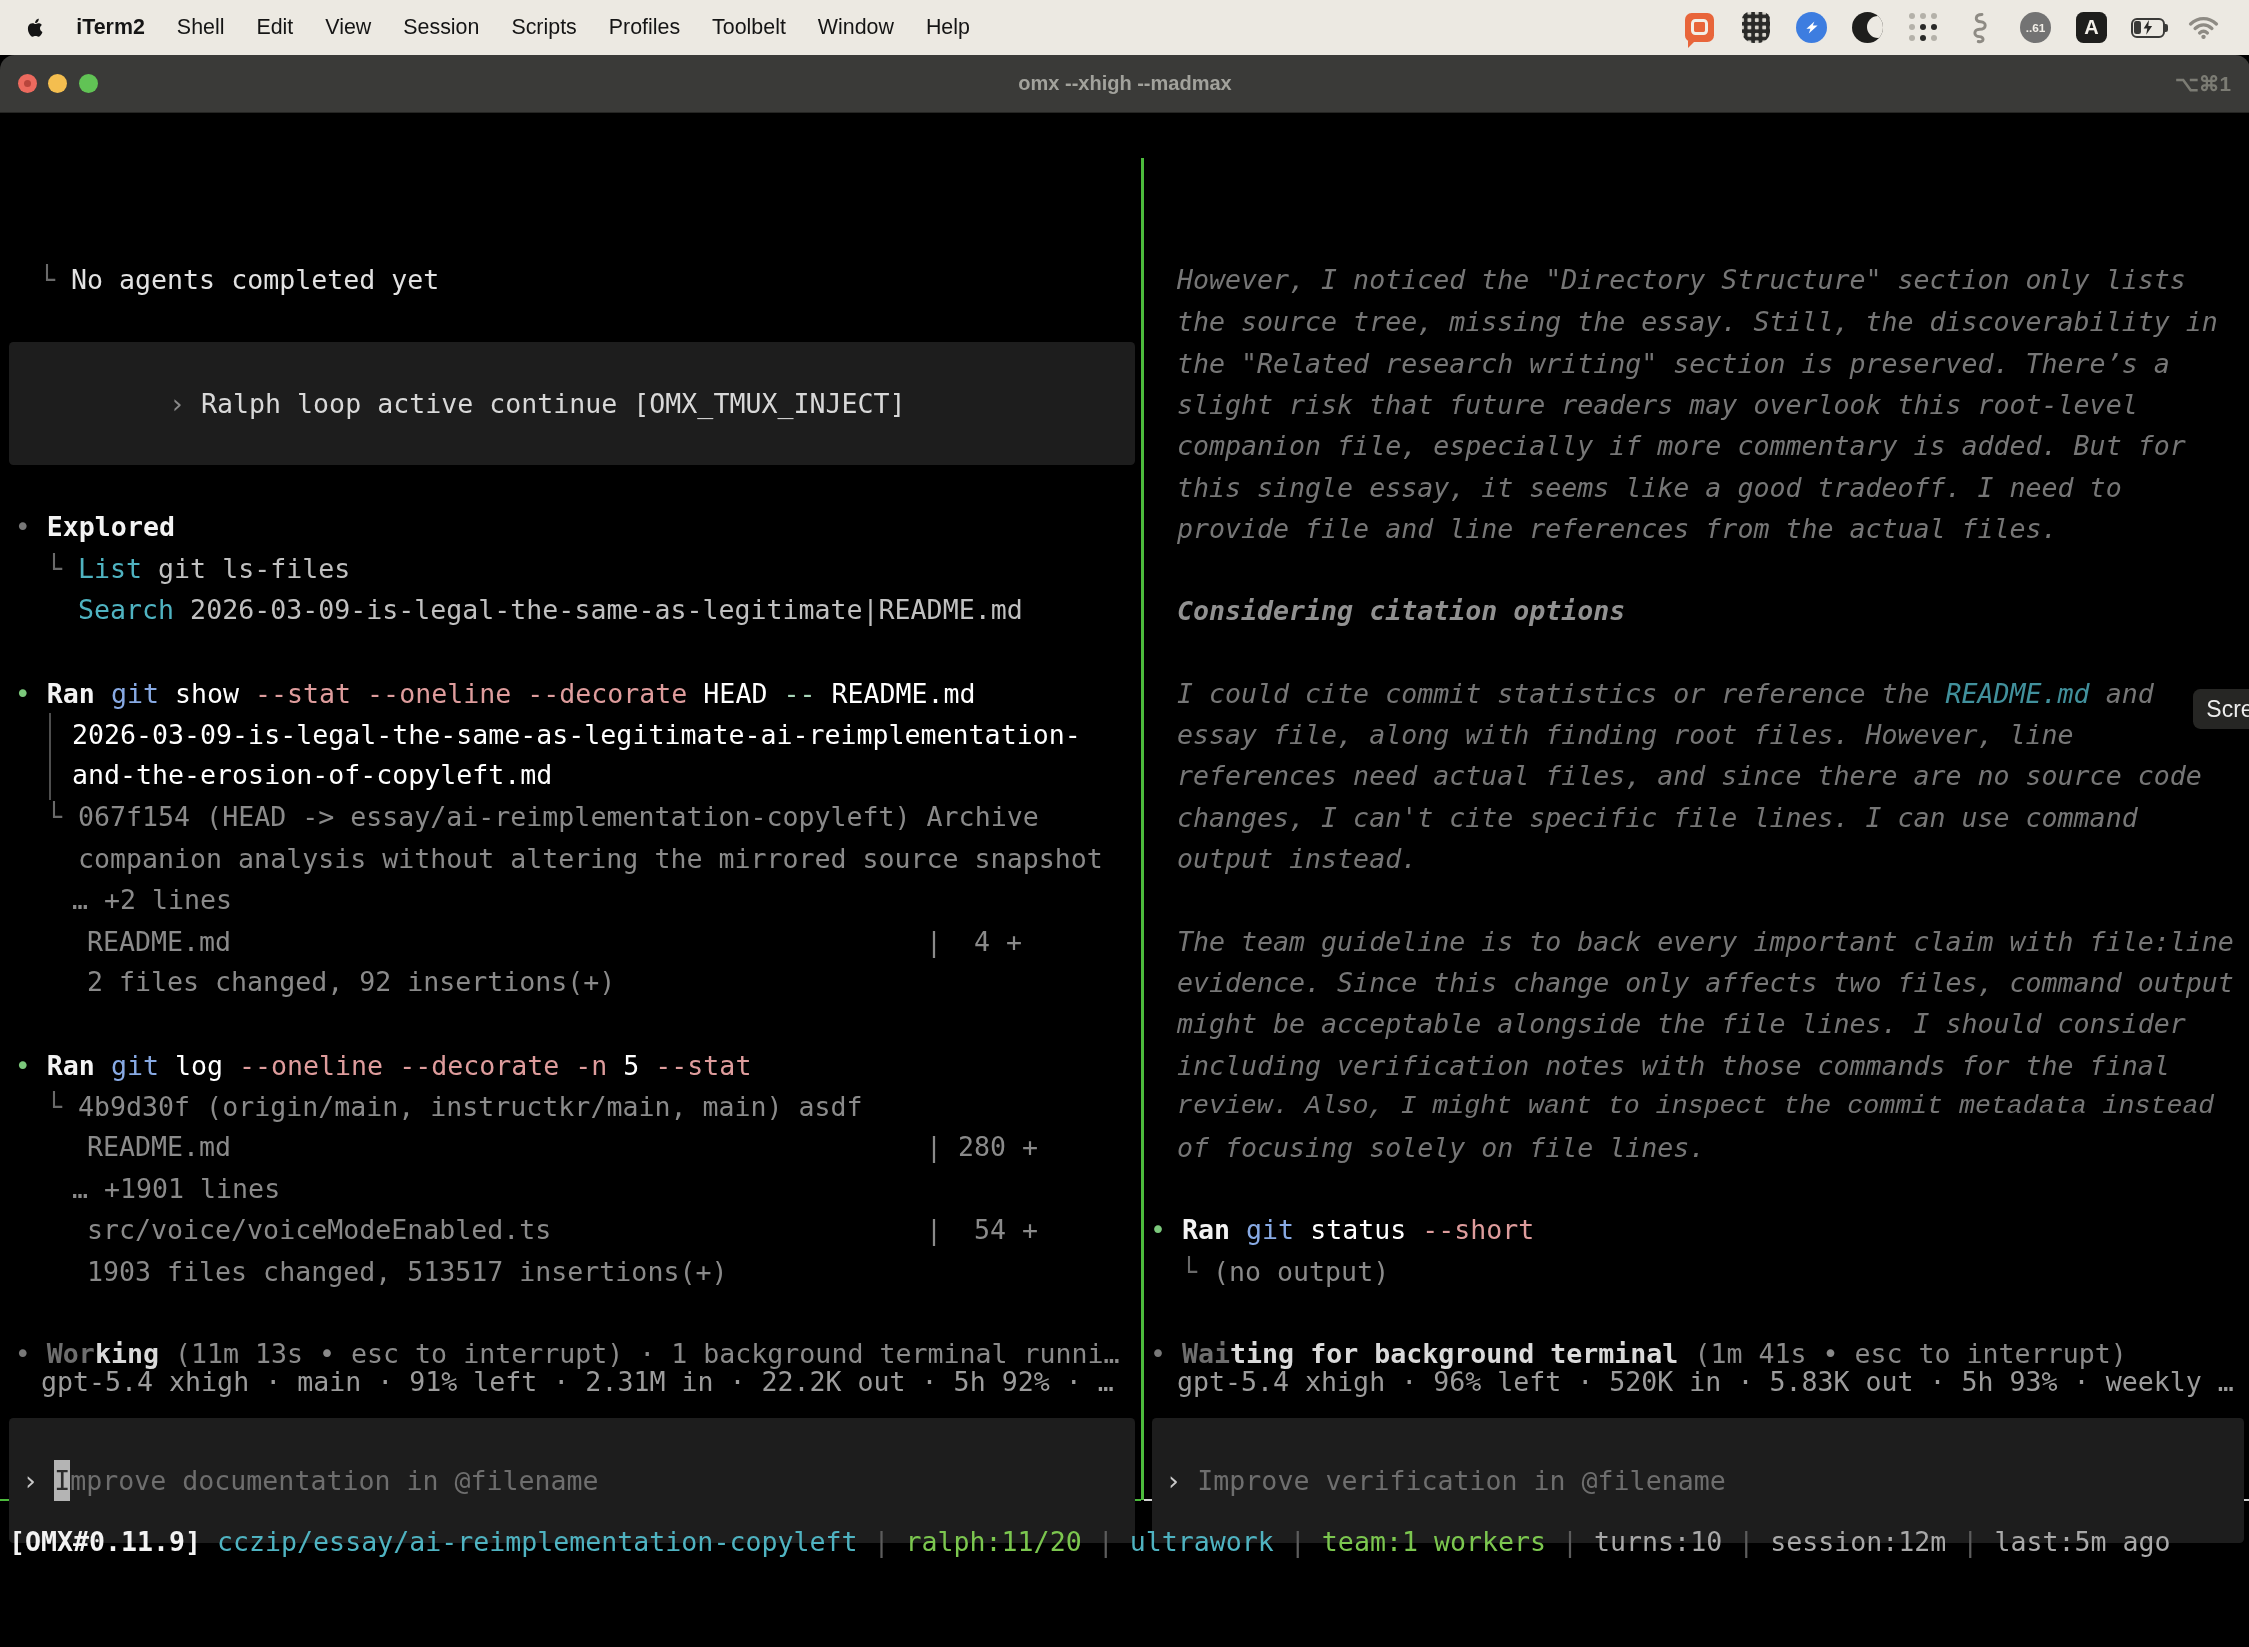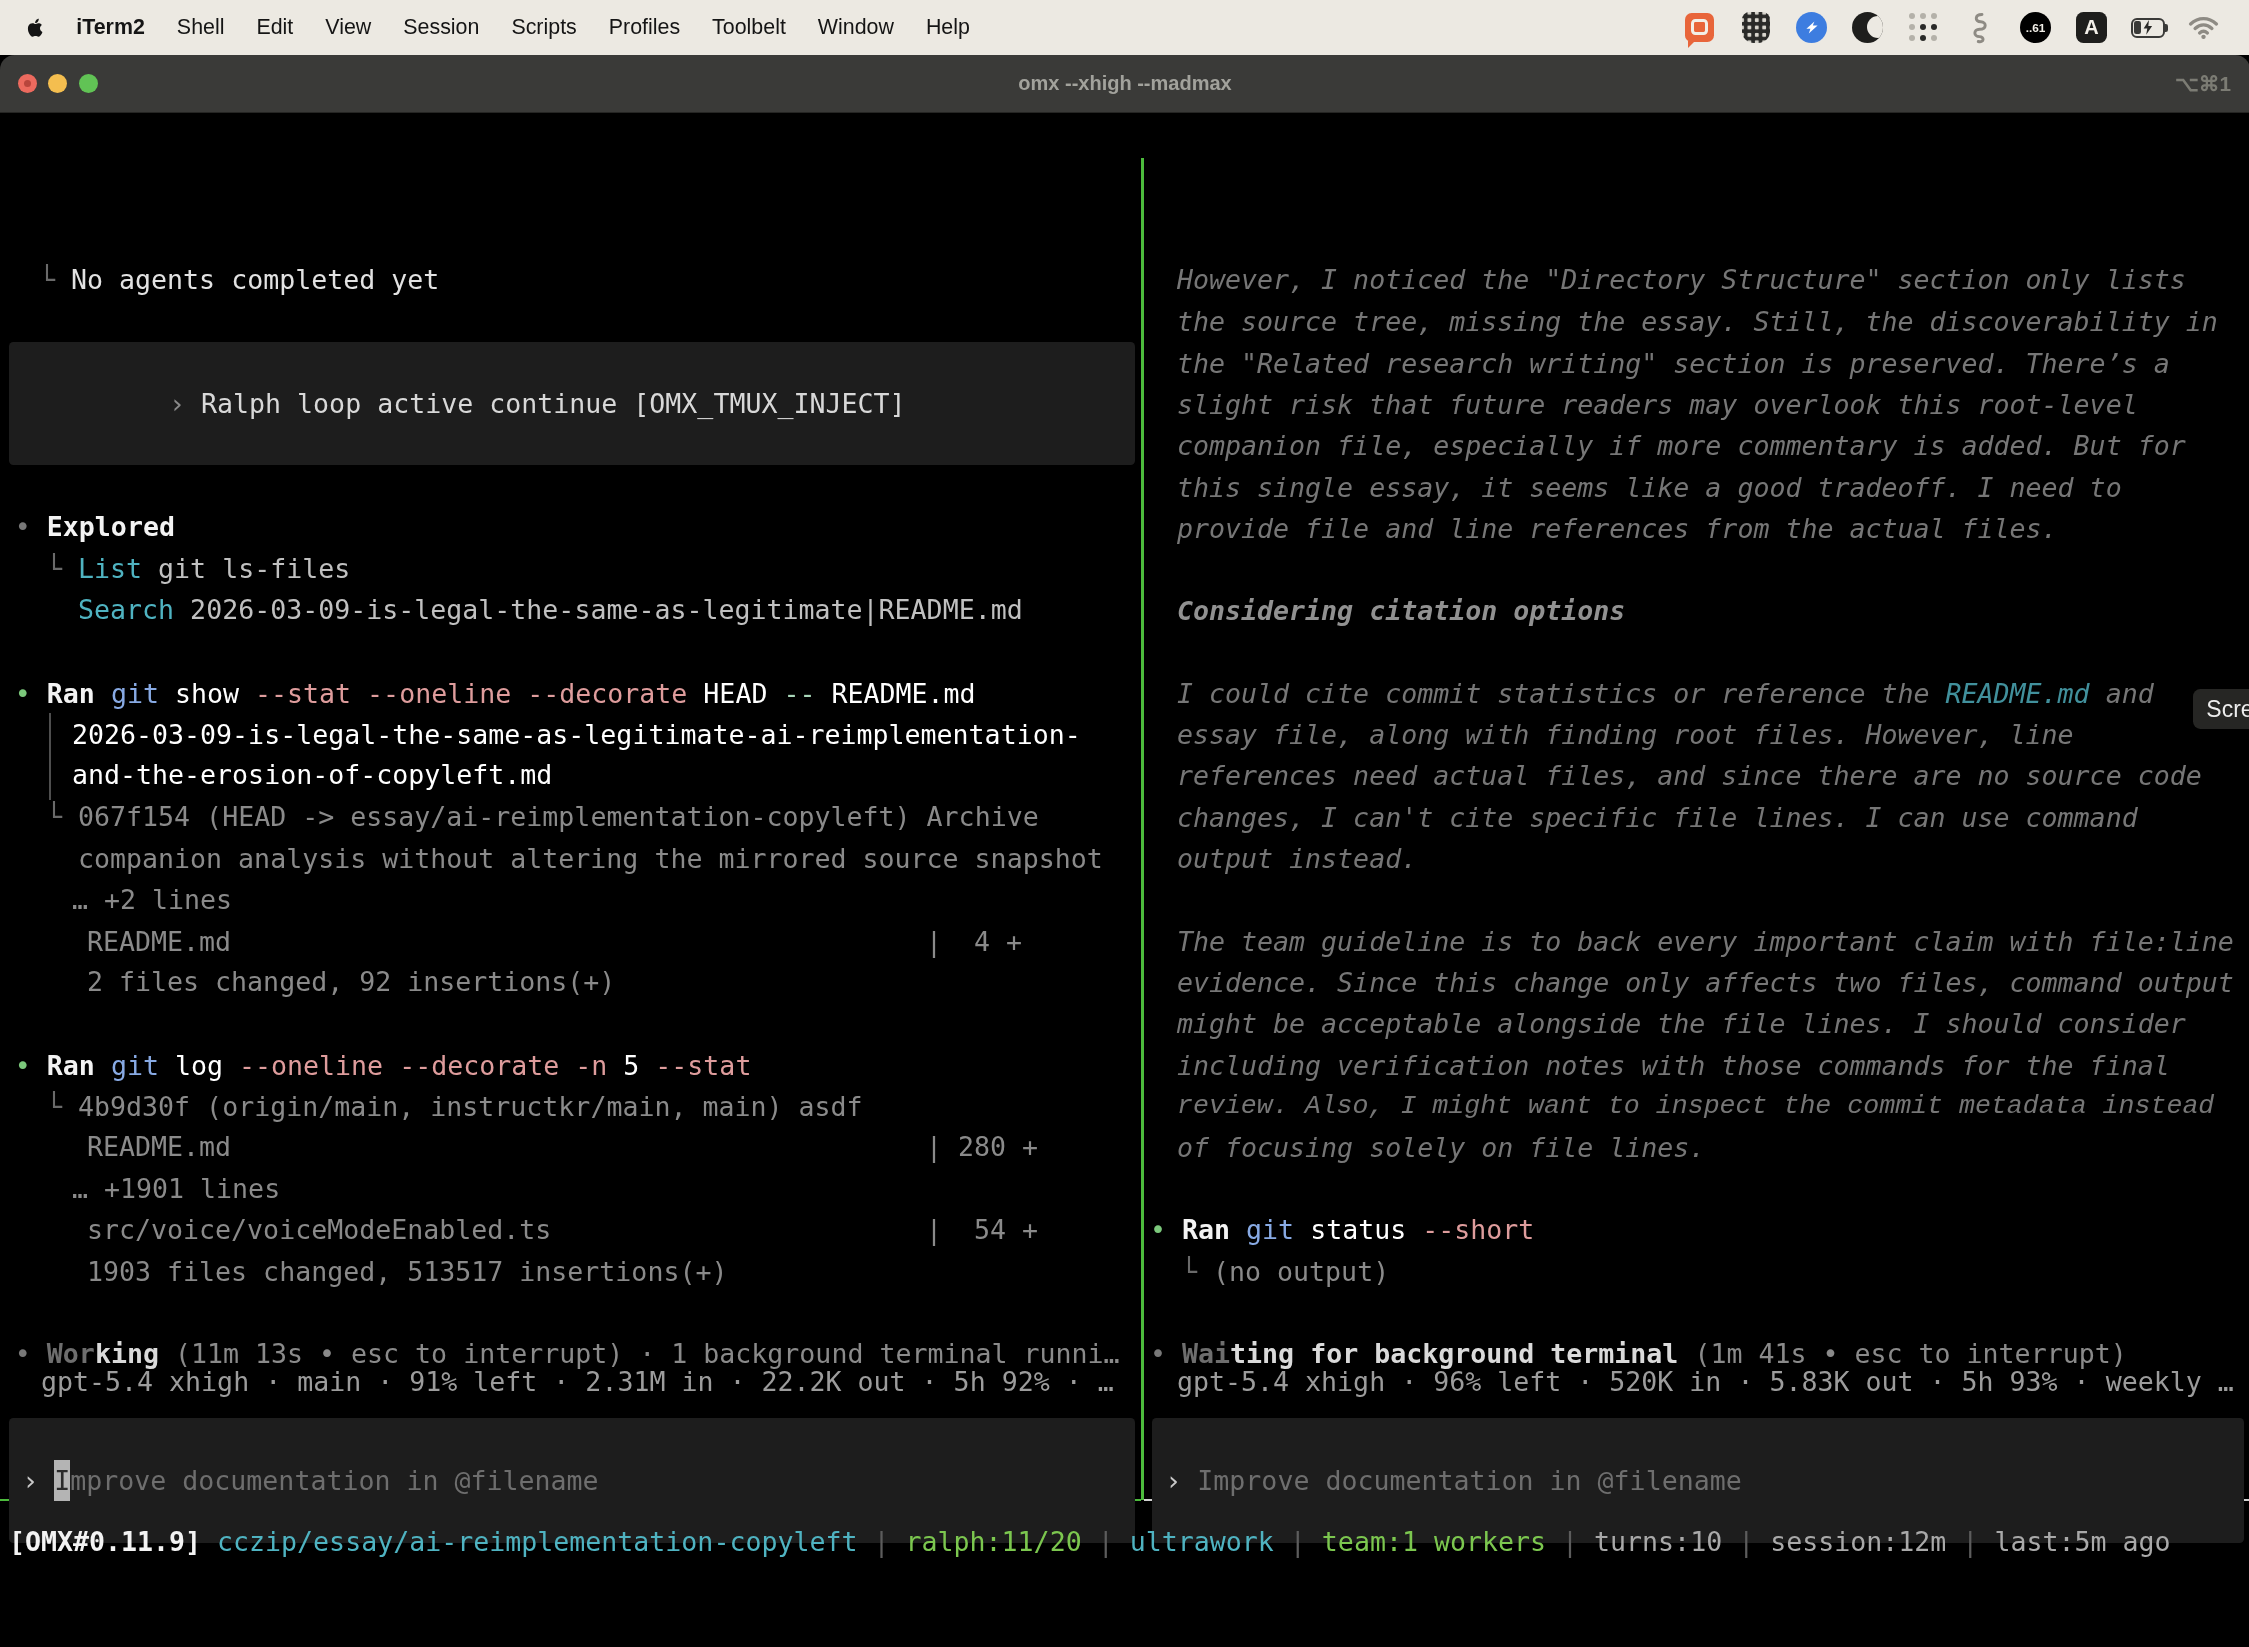--- a/index.html
+++ b/index.html
@@ -25,21 +25,21 @@
   .shield-grid { width:28px; height:31px; background:#2A2A28; border-radius:7.4px 7.4px 11.8px 11.8px;
                  background-image:radial-gradient(#D8D5CD 1.9px, transparent 2.4px);
                  background-size:7.4px 7.4px; background-position:3.7px 4.4px; }
   .badge-blue { width:31px; height:31px; border-radius:50%; background:#3D7DE0;
                 display:flex; align-items:center; justify-content:center; }
   .crescent { width:31px; height:31px; border-radius:50%; background:#1E1E1C; overflow:hidden; position:relative; }
   .crescent::after { content:""; position:absolute; left:14.8px; top:4.4px; width:22px; height:22px;
                      border-radius:50%; background:#ECE9E2; }
   .dots-grid { width:29.5px; height:29.5px; display:grid; grid-template-columns:repeat(3,1fr); gap:3.7px; }
   .dots-grid span { width:6.6px; height:6.6px; border-radius:50%; }
-  .pct-circle { width:31px; height:31px; border-radius:50%; background:#000000; color:#F2EFE8;
+  .pct-circle { width:31px; height:31px; border-radius:50%; background:#737373; color:#F2EFE8;
                 font-size:11.8px; font-weight:bold; display:flex; align-items:center; justify-content:center;
                 font-family:"Liberation Sans", sans-serif; }
   .letter-a { width:31px; height:31px; border-radius:7.4px; background:#1E1E1C; color:#F2EFE8;
               font-size:20px; font-weight:bold; display:flex; align-items:center; justify-content:center; }
   .battery { width:38px; height:20px; border:2.2px solid #3A3A38; border-radius:5.9px; position:relative;
              background:#ECE9E2; display:flex; align-items:center; justify-content:center; }
   .battery::after { content:""; position:absolute; right:-5.9px; top:4.4px; width:3.7px; height:8px;
                     background:#3A3A38; border-radius:0 2.2px 2.2px 0; }
   .battery .lvl { position:absolute; left:1.5px; top:1.5px; bottom:1.5px; width:6.6px; background:#3A3A38; border-radius:2.2px; }
 
@@ -247,21 +247,21 @@
         </div>
 
       <div class="pane-divider"></div>
       <div class="pane-border-left"></div>
       <div class="pane-border-right"></div>
 
       <div class="input-box input-left">
         <span class="prompt">› </span><span class="cursor-block">I</span><span class="placeholder">mprove documentation in @filename</span>
       </div>
       <div class="input-box input-right">
-        <span class="prompt">› </span><span class="placeholder">Improve documentation in @filename</span>
+        <span class="prompt">› </span><span class="placeholder">Improve verification in @filename</span>
       </div>
 
       <div class="tl" style="left:41px; top:1203px; color:#9C9C9C">gpt-5.4 xhigh · main · 91% left · 2.31M in · 22.2K out · 5h 92% · …</div>
       <div class="tl" style="left:1177px; top:1203px; color:#9C9C9C">gpt-5.4 xhigh · 96% left · 520K in · 5.83K out · 5h 93% · weekly …</div>
 
       <div class="omx-line" id="omx-line"><span class="seg c-bold-white">[OMX#0.11.9]</span><span class="seg c-gray"> </span><span class="seg c-cyan">cczip/essay/ai-reimplementation-copyleft</span><span class="seg c-sep"> | </span><span class="seg c-green">ralph:11/20</span><span class="seg c-sep"> | </span><span class="seg c-cyan">ultrawork</span><span class="seg c-sep"> | </span><span class="seg c-green">team:1 workers</span><span class="seg c-sep"> | </span><span class="seg c-muted">turns:10</span><span class="seg c-sep"> | </span><span class="seg c-muted">session:12m</span><span class="seg c-sep"> | </span><span class="seg c-muted">last:5m ago</span></div>
 
       <div class="tmux-bar">
         <span class="tmux-left">[omx-cczip0:bash*</span>
         <span class="tmux-right">"MacBook-Pro-44.local" 04:52 31-Mar-26</span>

